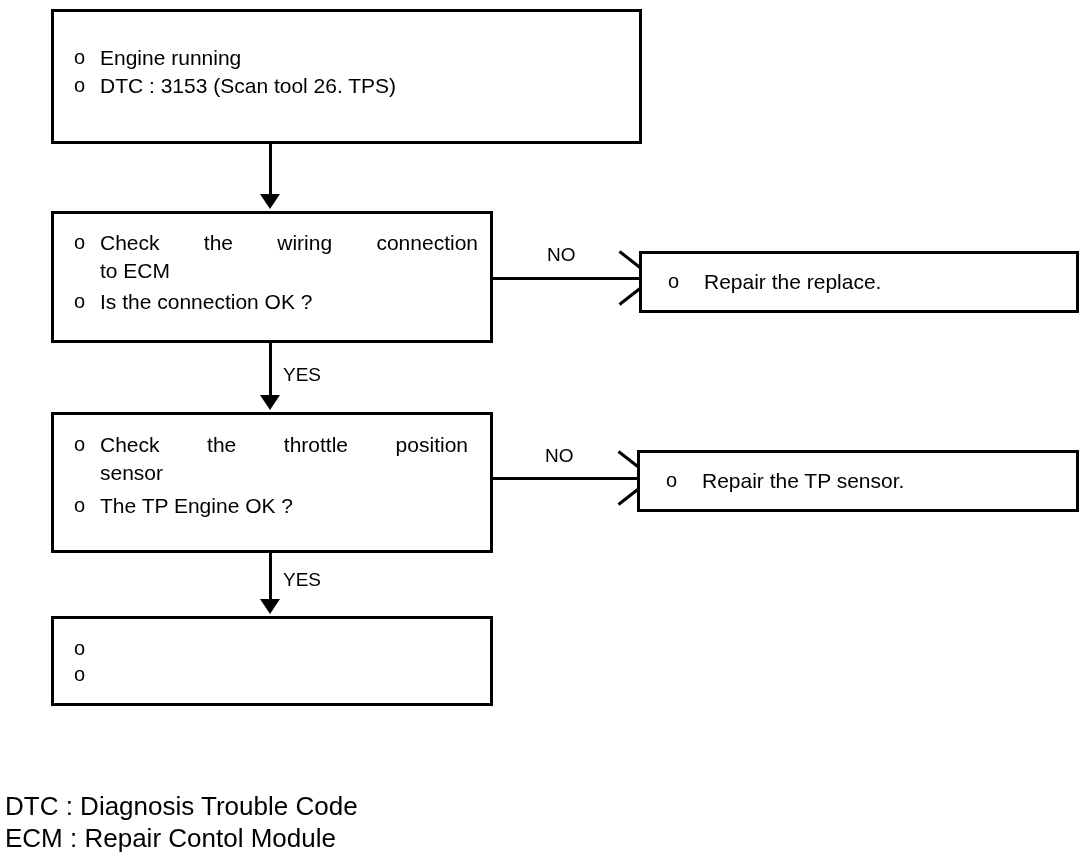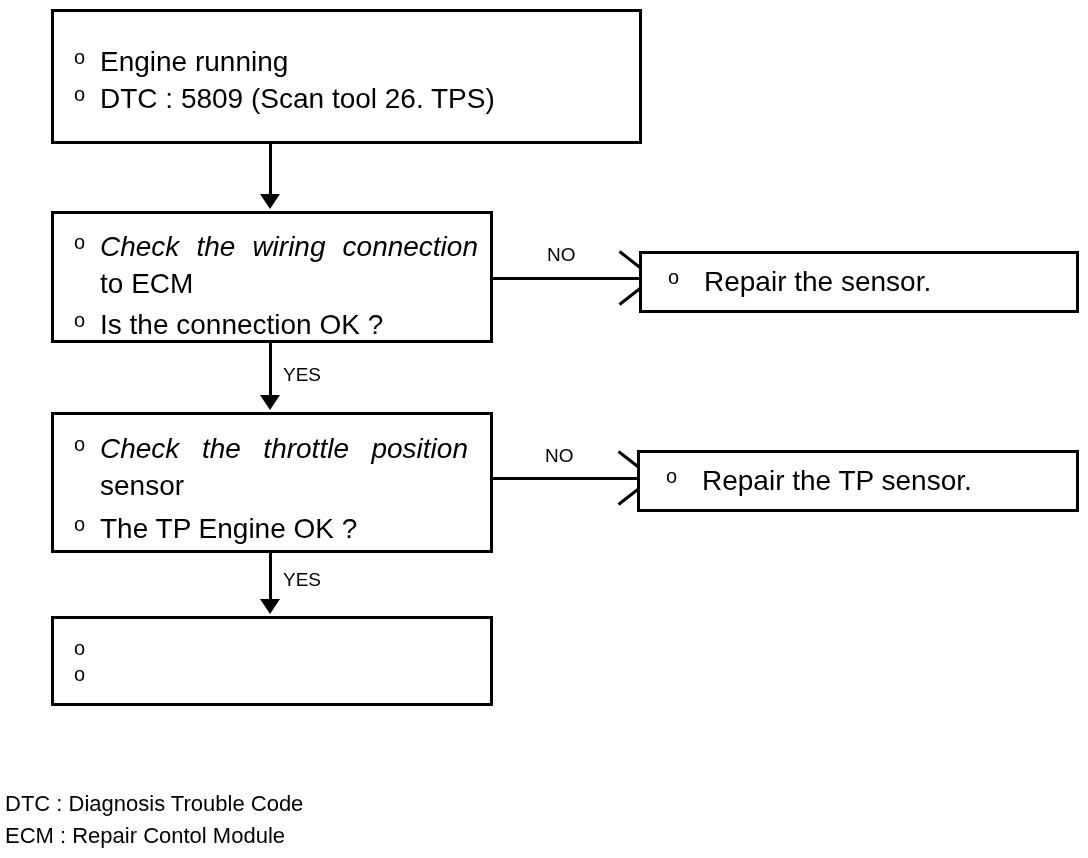--- a/index.html
+++ b/index.html
@@ -42,31 +42,30 @@
   .bullet-mark {
     flex: 0 0 auto;
     font-size: 20px;
     line-height: 1.32;
     width: 46px;
     text-align: left;
     padding-left: 20px;
     box-sizing: border-box;
   }
   .bullet-text {
-    font-size: 28px;
+    font-size: 21px;
     line-height: 1.32;
     flex: 1 1 auto;
   }
   .bullet-text .jline {
     display: block;
   }
   .bullet-text .jline.spread {
     text-align: justify;
     text-align-last: justify;
-    font-style: italic;
   }
 
   
   .vline {
     position: absolute;
     width: 3px;
     background: #000000;
   }
   .hline {
     position: absolute;
@@ -111,39 +110,39 @@
   .edge-label {
     position: absolute;
     font-size: 19px;
     line-height: 1;
     white-space: nowrap;
   }
 
   
   .legend {
     position: absolute;
-    font-size: 22px;
+    font-size: 26px;
     line-height: 1.42;
     white-space: nowrap;
   }
 </style>
 </head>
 <body>
 
 <div id="canvas">
 
   <div class="box" style="left:51px; top:9px; width:591px; height:135px;">
     <div class="box-inner" style="justify-content:flex-start; padding-top:32px;">
       <div class="bullet-row">
         <span class="bullet-mark">o</span>
         <span class="bullet-text">Engine running</span>
       </div>
       <div class="bullet-row">
         <span class="bullet-mark">o</span>
-        <span class="bullet-text">DTC : 5809 (Scan tool 26. TPS)</span>
+        <span class="bullet-text">DTC : 3153 (Scan tool 26. TPS)</span>
       </div>
     </div>
   </div>
 
   <div class="vline" style="left:269px; top:144px; height:53px;"></div>
   <div class="arrow-down" style="left:260px; top:194px;"></div>
 
   <div class="box" style="left:51px; top:211px; width:442px; height:132px;">
     <div class="box-inner" style="justify-content:flex-start; padding-top:15px;">
       <div class="bullet-row">
@@ -164,21 +163,21 @@
   <div class="arrow-right-open" style="left:614px; top:261px;">
     <i class="up"></i>
       <i class="dn"></i>
   </div>
   <div class="edge-label" style="left:547px; top:245px;">NO</div>
 
   <div class="box" style="left:639px; top:251px; width:440px; height:62px;">
     <div class="box-inner">
       <div class="bullet-row">
         <span class="bullet-mark" style="width:62px; padding-left:26px;">o</span>
-        <span class="bullet-text">Repair the sensor.</span>
+        <span class="bullet-text">Repair the replace.</span>
       </div>
     </div>
   </div>
 
   <div class="vline" style="left:269px; top:343px; height:54px;"></div>
   <div class="arrow-down" style="left:260px; top:395px;"></div>
   <div class="edge-label" style="left:283px; top:365px;">YES</div>
 
   <div class="box" style="left:51px; top:412px; width:442px; height:141px;">
     <div class="box-inner" style="justify-content:flex-start; padding-top:16px;">

